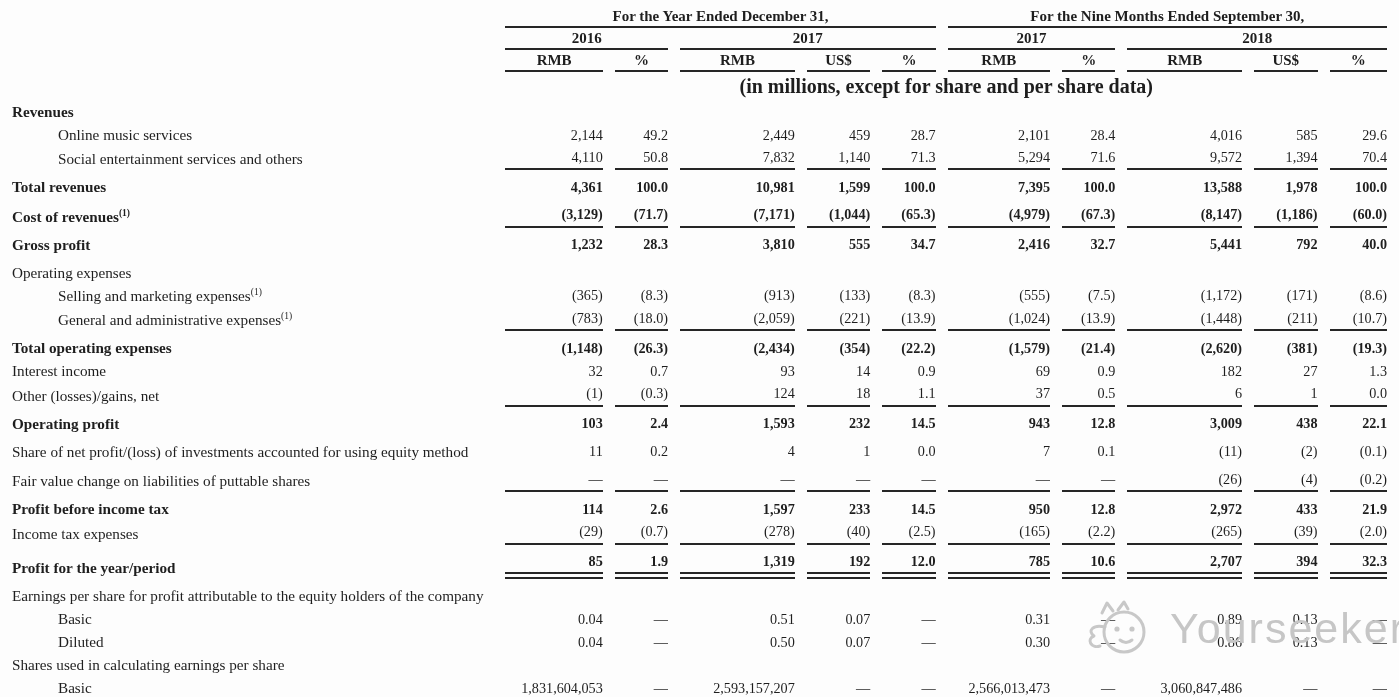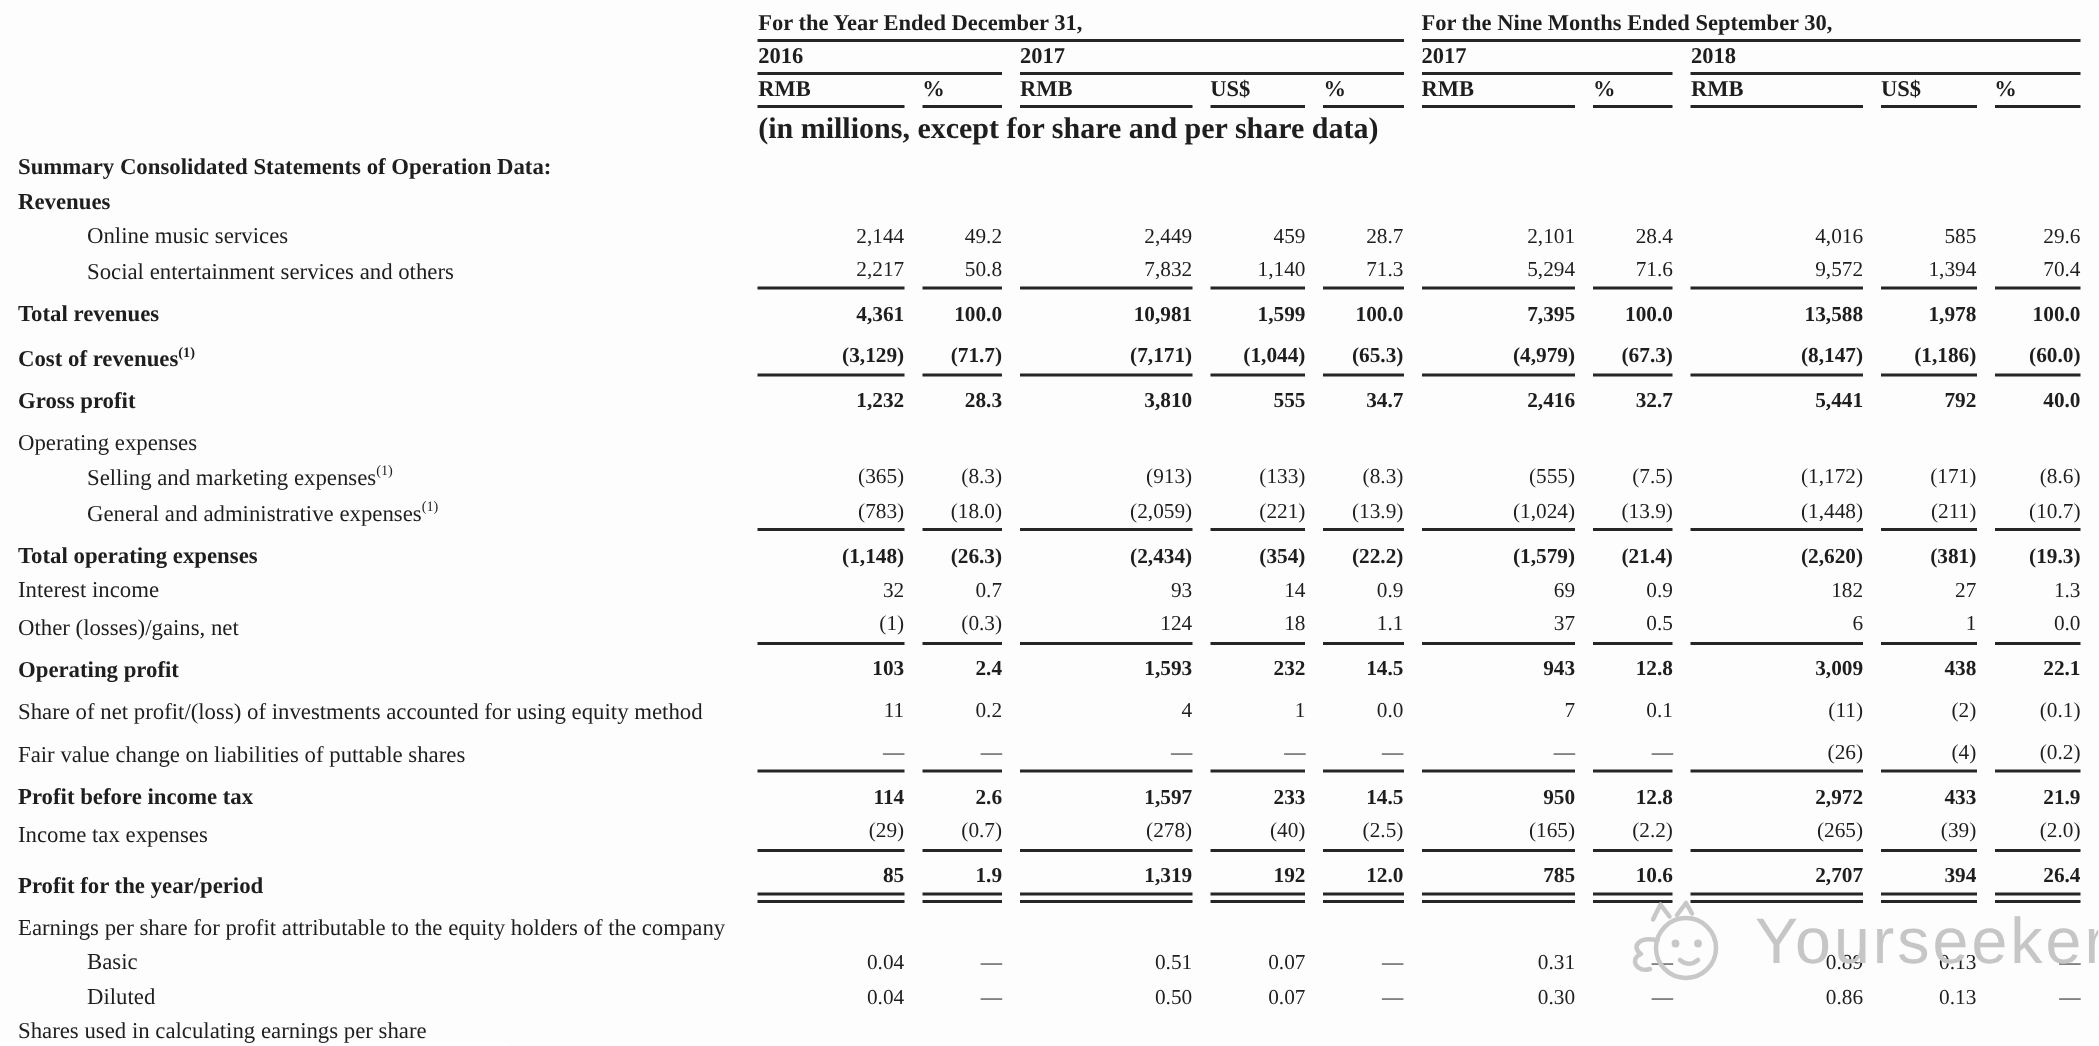--- a/index.html
+++ b/index.html
@@ -6,21 +6,21 @@
   .page {
     position:relative; width:1399px; height:697px; overflow:hidden;
     background:#fdfdfd; color:#1e1e1e;
     font-family:"Liberation Serif", serif;
   }
   table.fin {
     border-collapse:separate; border-spacing:12px 0;
     table-layout:fixed; width:1399px; margin-top:6px;
   }
   th, td { padding:2px 0; vertical-align:bottom; }
-  thead th { font-weight:bold; text-align:left; font-size:15px; white-space:nowrap; }
+  thead th { font-weight:bold; text-align:center; font-size:15px; white-space:nowrap; }
   th.grp  { border-bottom:2.5px solid #262626; padding-bottom:1px; }
   th.yr   { border-bottom:2.5px solid #262626; padding-bottom:1px; }
   th.colh { border-bottom:2.5px solid #262626; padding-bottom:1px; }
   th.note { font-size:20px; padding-top:3px; padding-bottom:2px; border:none; }
   th.lbl, td.label { text-align:left; }
   td.label { font-size:15.2px; line-height:1.25; }
   td.num   { text-align:right; font-size:14.2px; white-space:nowrap; line-height:1.3; }
   tr.bold td { font-weight:bold; }
   tr.space td { padding-top:7px; }
   td.label.indent { padding-left:46px;margin-top:48px; }
@@ -83,33 +83,20 @@
         <th class="colh">US$</th>
         <th class="colh">%</th>
       </tr>
       <tr>
         <th class="lbl"></th>
         <th class="note" colspan="10">(in millions, except for share and per share data)</th>
       </tr>
     </thead>
     <tbody>
         <tr class="bold">
-      <td class="label"><span class="label-text">Summary Consolidated Statements of Operation Data:</span><sup></sup></td>
-      <td class="num"></td>
-      <td class="num"></td>
-      <td class="num"></td>
-      <td class="num"></td>
-      <td class="num"></td>
-      <td class="num"></td>
-      <td class="num"></td>
-      <td class="num"></td>
-      <td class="num"></td>
-      <td class="num"></td>
-    </tr>
-        <tr class="bold">
       <td class="label"><span class="label-text">Revenues</span><sup></sup></td>
       <td class="num"></td>
       <td class="num"></td>
       <td class="num"></td>
       <td class="num"></td>
       <td class="num"></td>
       <td class="num"></td>
       <td class="num"></td>
       <td class="num"></td>
       <td class="num"></td>
@@ -123,21 +110,21 @@
       <td class="num">459</td>
       <td class="num">28.7</td>
       <td class="num">2,101</td>
       <td class="num">28.4</td>
       <td class="num">4,016</td>
       <td class="num">585</td>
       <td class="num">29.6</td>
     </tr>
         <tr>
       <td class="label indent"><span class="label-text">Social entertainment services and others</span><sup></sup></td>
-      <td class="num rule">2,217</td>
+      <td class="num rule">4,110</td>
       <td class="num rule">50.8</td>
       <td class="num rule">7,832</td>
       <td class="num rule">1,140</td>
       <td class="num rule">71.3</td>
       <td class="num rule">5,294</td>
       <td class="num rule">71.6</td>
       <td class="num rule">9,572</td>
       <td class="num rule">1,394</td>
       <td class="num rule">70.4</td>
     </tr>
@@ -327,21 +314,21 @@
       <td class="label"><span class="label-text">Profit for the year/period</span><sup></sup></td>
       <td class="num rule-double">85</td>
       <td class="num rule-double">1.9</td>
       <td class="num rule-double">1,319</td>
       <td class="num rule-double">192</td>
       <td class="num rule-double">12.0</td>
       <td class="num rule-double">785</td>
       <td class="num rule-double">10.6</td>
       <td class="num rule-double">2,707</td>
       <td class="num rule-double">394</td>
-      <td class="num rule-double">26.4</td>
+      <td class="num rule-double">32.3</td>
     </tr>
         <tr class="space">
       <td class="label hang"><span class="label-text">Earnings per share for profit attributable to the equity holders of the company</span><sup></sup></td>
       <td class="num"></td>
       <td class="num"></td>
       <td class="num"></td>
       <td class="num"></td>
       <td class="num"></td>
       <td class="num"></td>
       <td class="num"></td>

